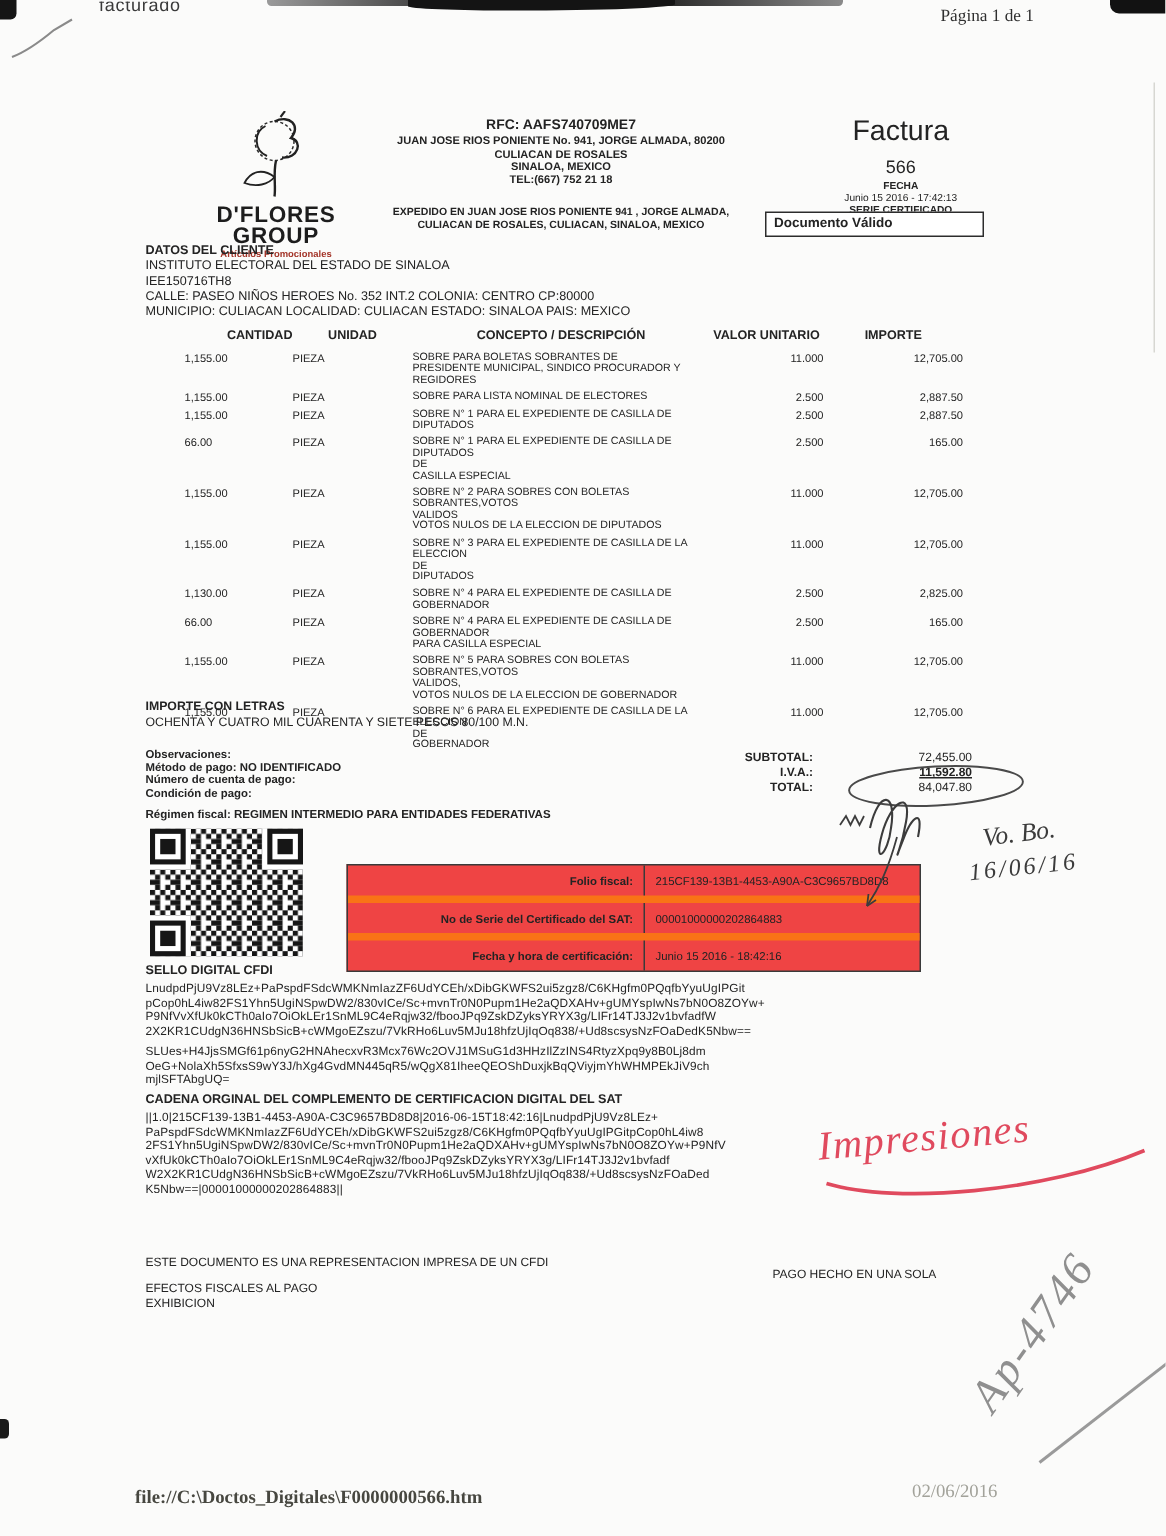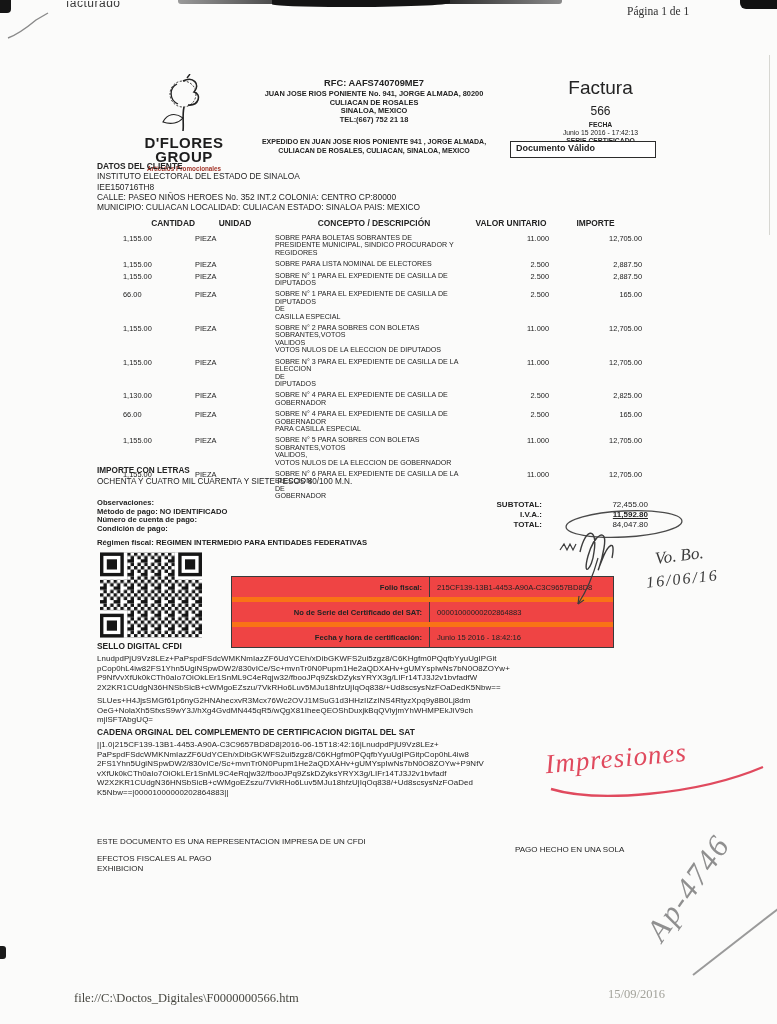--- a/index.html
+++ b/index.html
@@ -92,21 +92,21 @@
 
   
   .hand{color:#3b3b3b;font-family:"Liberation Serif",serif;font-style:italic;}
   .vobo{left:655px;top:546px;font-size:17px;transform:rotate(-7deg);}
   .vobo-date{left:646px;top:570px;font-size:16px;transform:rotate(-6deg);letter-spacing:2px;}
   .impres{left:537px;top:737px;width:240px;height:70px;}
   .impres .txt{position:absolute;left:8px;top:6px;font-size:27px;color:#e04a5e;font-style:italic;font-family:"Liberation Serif",serif;transform:rotate(-5deg);letter-spacing:1px;}
   .pencil{left:598px;top:800px;width:200px;height:190px;}
   .pencil .txt{position:absolute;left:30px;top:70px;font-size:31px;color:#8f8f8f;font-style:italic;font-family:"Liberation Serif",serif;transform:rotate(-55deg);letter-spacing:2px;}
 
-  .footer-path{left:74px;top:991px;font-size:12.5px;color:#474740;font-family:"Liberation Serif",serif;}
+  .footer-path{left:90px;top:991px;font-size:12.5px;color:#474740;font-family:"Liberation Serif",serif;font-weight:bold;}
   .footer-date{left:608px;top:987px;font-size:12.5px;color:#a2a29a;font-family:"Liberation Serif",serif;}
 </style>
 </head>
 <body>
 
 <div class="abs ink-tl"></div>
 <div class="abs ink-strip"></div>
 <div class="abs ink-blob"></div>
 <div class="abs ink-tr"></div>
 <div class="abs ink-left-mid"></div>
@@ -382,13 +382,13 @@
 </div>
 
 <div class="abs pencil">
   <div class="txt">Ap-4746</div>
   <svg width="200" height="190">
     <path d="M95,175 L185,105" fill="none" stroke="#9a9a9a" stroke-width="2"></path>
   </svg>
 </div>
 
 <div class="abs footer-path">file://C:\Doctos_Digitales\F0000000566.htm</div>
-<div class="abs footer-date">15/09/2016</div>
+<div class="abs footer-date">02/06/2016</div>
 
 </body></html>

